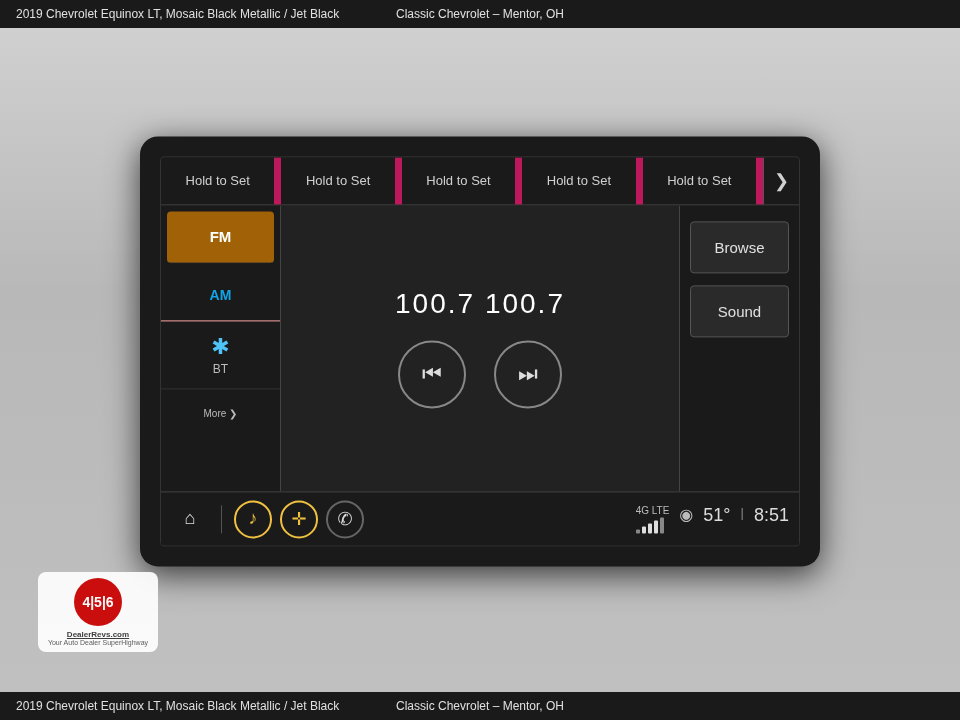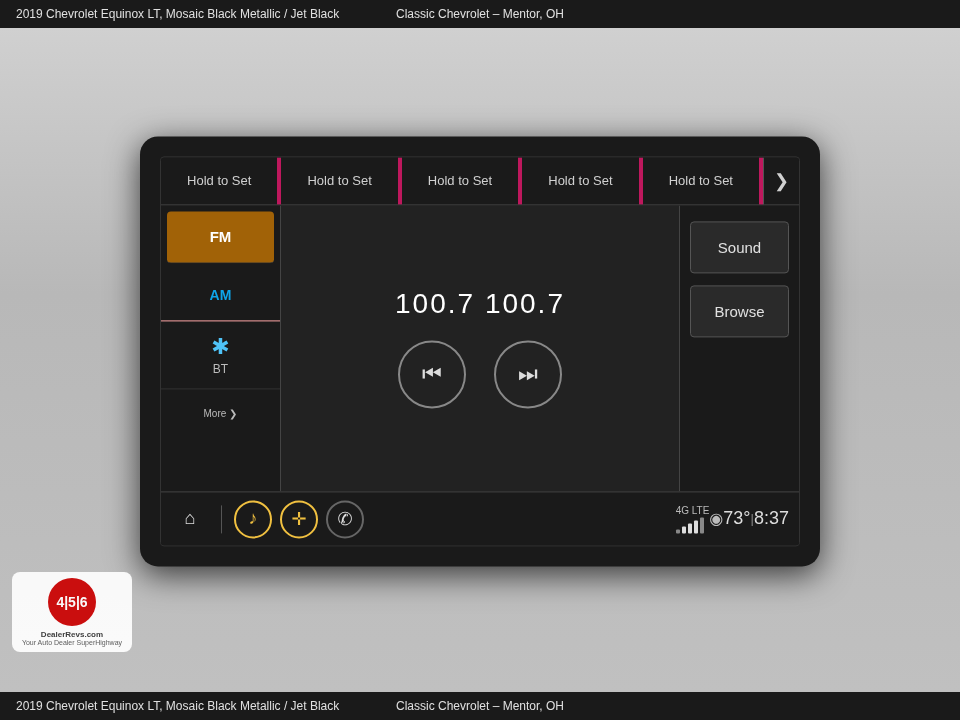--- a/index.html
+++ b/index.html
@@ -83,21 +83,21 @@
       flex-shrink: 0;
     }
     .preset-item {
       flex: 1;
       display: flex;
       align-items: center;
       justify-content: center;
       color: #d0d0d0;
       font-size: 13px;
       height: 100%;
-      border-right: 4px solid #be185d;
+      border-right: 7px solid #be185d;
       cursor: pointer;
     }
     .preset-item:last-of-type {
       flex: 0 0 44px;
       border-right: none;
     }
     .preset-arrow {
       flex: 0 0 36px;
       display: flex;
       align-items: center;
@@ -272,22 +272,21 @@
     .status-icon.cross { color: #f0c040; background: transparent; border: 2px solid #f0c040; }
     .status-icon.phone { color: #ddd; background: transparent; border: 2px solid #666; }
     .status-divider {
       width: 1px;
       height: 28px;
       background: #555;
       margin: 0 4px;
     }
     .status-right {
       display: flex;
-      align-items: center;
-      gap: 0;
+      gap: 10px;
       color: #d0d0d0;
       font-size: 13px;
       margin-left: 27px;
     }
     .lte-badge {
       font-size: 10px;
       color: #bbb;
       text-align: center;
       line-height: 1.2;
     }
@@ -330,21 +329,21 @@
       font-size: 12px;
       position: absolute;
       left: 50%;
       transform: translateX(-50%);
     }
 
     
     .watermark {
       position: absolute;
       bottom: 40px;
-      left: 12px;
+      left: 38px;
       width: 120px;
       height: 80px;
       background: #fff;
       border-radius: 8px;
       display: flex;
       flex-direction: column;
       align-items: center;
       justify-content: center;
       padding: 6px;
       opacity: 0.92;
@@ -362,20 +361,21 @@
       font-weight: bold;
       text-align: center;
       line-height: 1.2;
       margin-bottom: 4px;
     }
     .watermark-text {
       font-size: 8px;
       color: #333;
       font-weight: bold;
       text-align: center;
+      text-decoration: underline;
     }
   </style>
 </head>
 <body>
 
 <div class="top-bar">
   <span class="top-bar-left">2019 Chevrolet Equinox LT,  Mosaic Black Metallic / Jet Black</span>
   <span class="top-bar-center">Classic Chevrolet – Mentor, OH</span>
 </div>
 
@@ -412,22 +412,22 @@
             <div class="ctrl-btn">
               <span>⏮</span>
             </div>
             <div class="ctrl-btn">
               <span>⏭</span>
             </div>
           </div>
         </div>
 
         <div class="right-sidebar">
+          <div class="sidebar-right-btn">Browse</div>
           <div class="sidebar-right-btn">Sound</div>
-          <div class="sidebar-right-btn">Browse</div>
         </div>
 
       </div>
 
       <div class="status-bar">
         <div class="status-left">
           <div class="status-icon home">
             <span>⌂</span>
           </div>
           <div class="status-divider"></div>
@@ -446,23 +446,23 @@
             <div>4G LTE</div>
             <div class="signal-bars">
               <div class="bar" style="height:4px;"></div>
               <div class="bar active" style="height:7px;"></div>
               <div class="bar active" style="height:10px;"></div>
               <div class="bar active" style="height:13px;"></div>
               <div class="bar" style="height:16px;"></div>
             </div>
           </div>
           <span style="color:#bbb; font-size:16px;">◉</span>
-          <span class="time-temp">73°</span>
+          <span class="time-temp">51°</span>
           <span style="color:#888;">|</span>
-          <span class="time-temp">8:37</span>
+          <span class="time-temp">8:51</span>
         </div>
       </div>
 
     </div>
   </div>
 
   <div class="watermark">
     <div class="watermark-badge">
       <div style="font-size:14px;font-weight:900;color:#fff;">4|5|6</div>
     </div>

